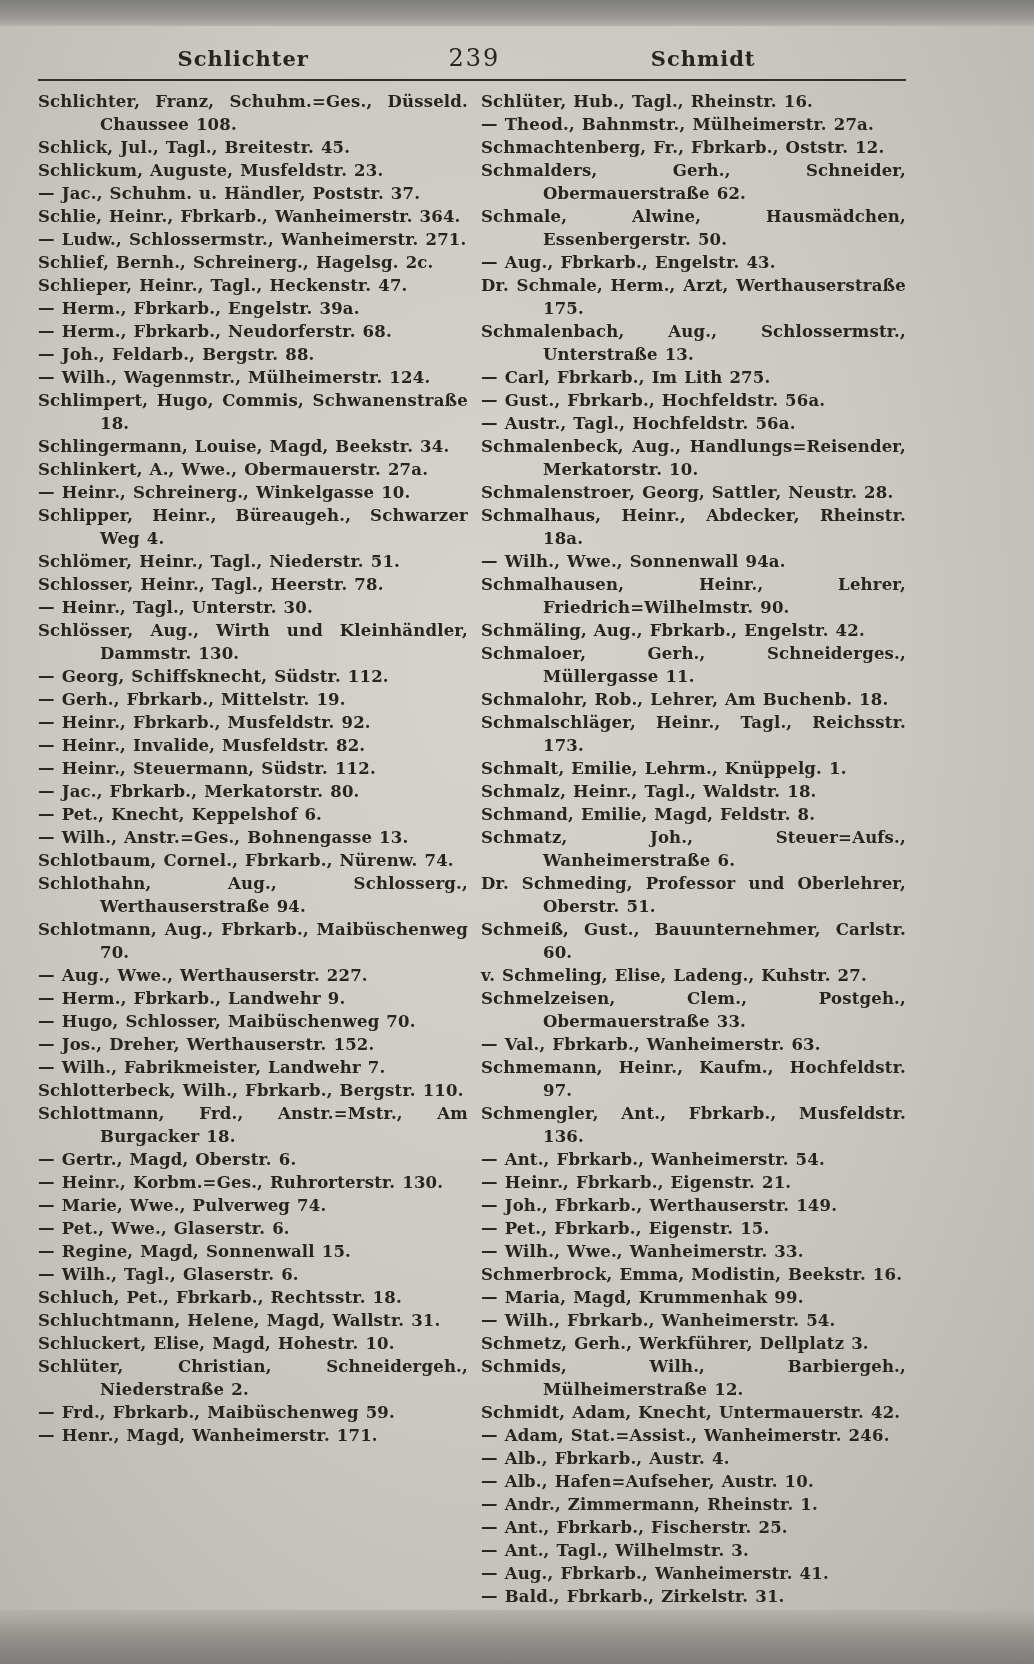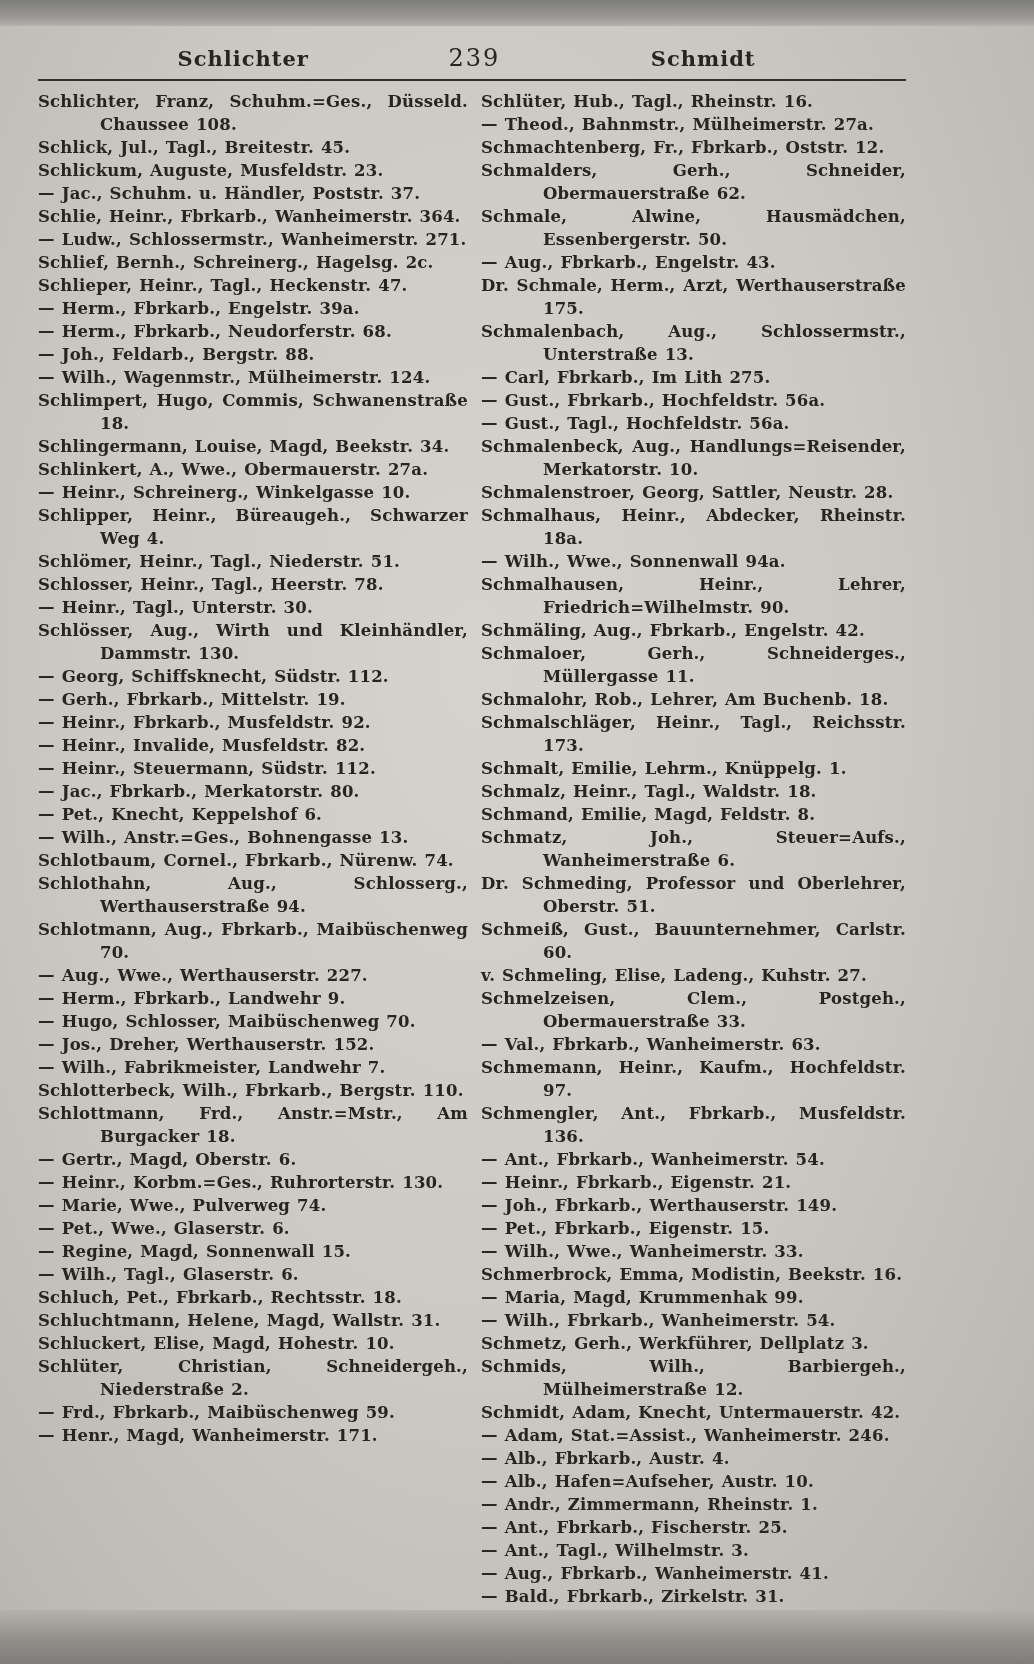--- a/index.html
+++ b/index.html
@@ -112,21 +112,21 @@
           <div class="entry">Schlüter, Hub., Tagl., Rheinstr. 16.</div>
           <div class="entry">— Theod., Bahnmstr., Mülheimerstr. 27a.</div>
           <div class="entry">Schmachtenberg, Fr., Fbrkarb., Oststr. 12.</div>
           <div class="entry">Schmalders, Gerh., Schneider, Obermauerstraße 62.</div>
           <div class="entry">Schmale, Alwine, Hausmädchen, Essenbergerstr. 50.</div>
           <div class="entry">— Aug., Fbrkarb., Engelstr. 43.</div>
           <div class="entry">Dr. Schmale, Herm., Arzt, Werthauserstraße 175.</div>
           <div class="entry">Schmalenbach, Aug., Schlossermstr., Unterstraße 13.</div>
           <div class="entry">— Carl, Fbrkarb., Im Lith 275.</div>
           <div class="entry">— Gust., Fbrkarb., Hochfeldstr. 56a.</div>
-          <div class="entry">— Gust., Tagl., Hochfeldstr. 56a.</div>
+          <div class="entry">— Austr., Tagl., Hochfeldstr. 56a.</div>
           <div class="entry">Schmalenbeck, Aug., Handlungs=Reisender, Merkatorstr. 10.</div>
           <div class="entry">Schmalenstroer, Georg, Sattler, Neustr. 28.</div>
           <div class="entry">Schmalhaus, Heinr., Abdecker, Rheinstr. 18a.</div>
           <div class="entry">— Wilh., Wwe., Sonnenwall 94a.</div>
           <div class="entry">Schmalhausen, Heinr., Lehrer, Friedrich=Wilhelmstr. 90.</div>
           <div class="entry">Schmäling, Aug., Fbrkarb., Engelstr. 42.</div>
           <div class="entry">Schmaloer, Gerh., Schneiderges., Müllergasse 11.</div>
           <div class="entry">Schmalohr, Rob., Lehrer, Am Buchenb. 18.</div>
           <div class="entry">Schmalschläger, Heinr., Tagl., Reichsstr. 173.</div>
           <div class="entry">Schmalt, Emilie, Lehrm., Knüppelg. 1.</div>

